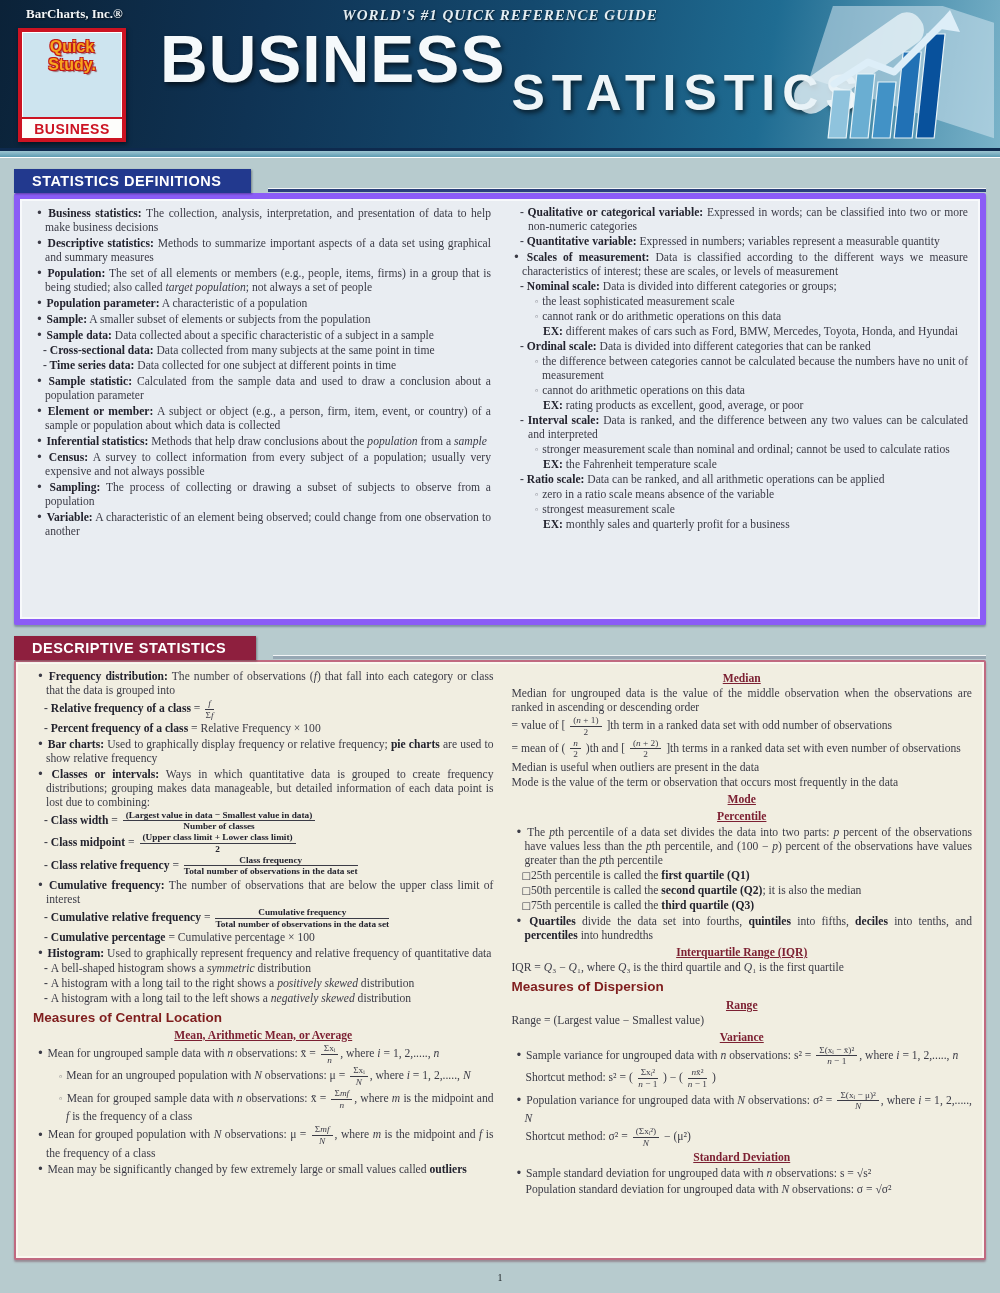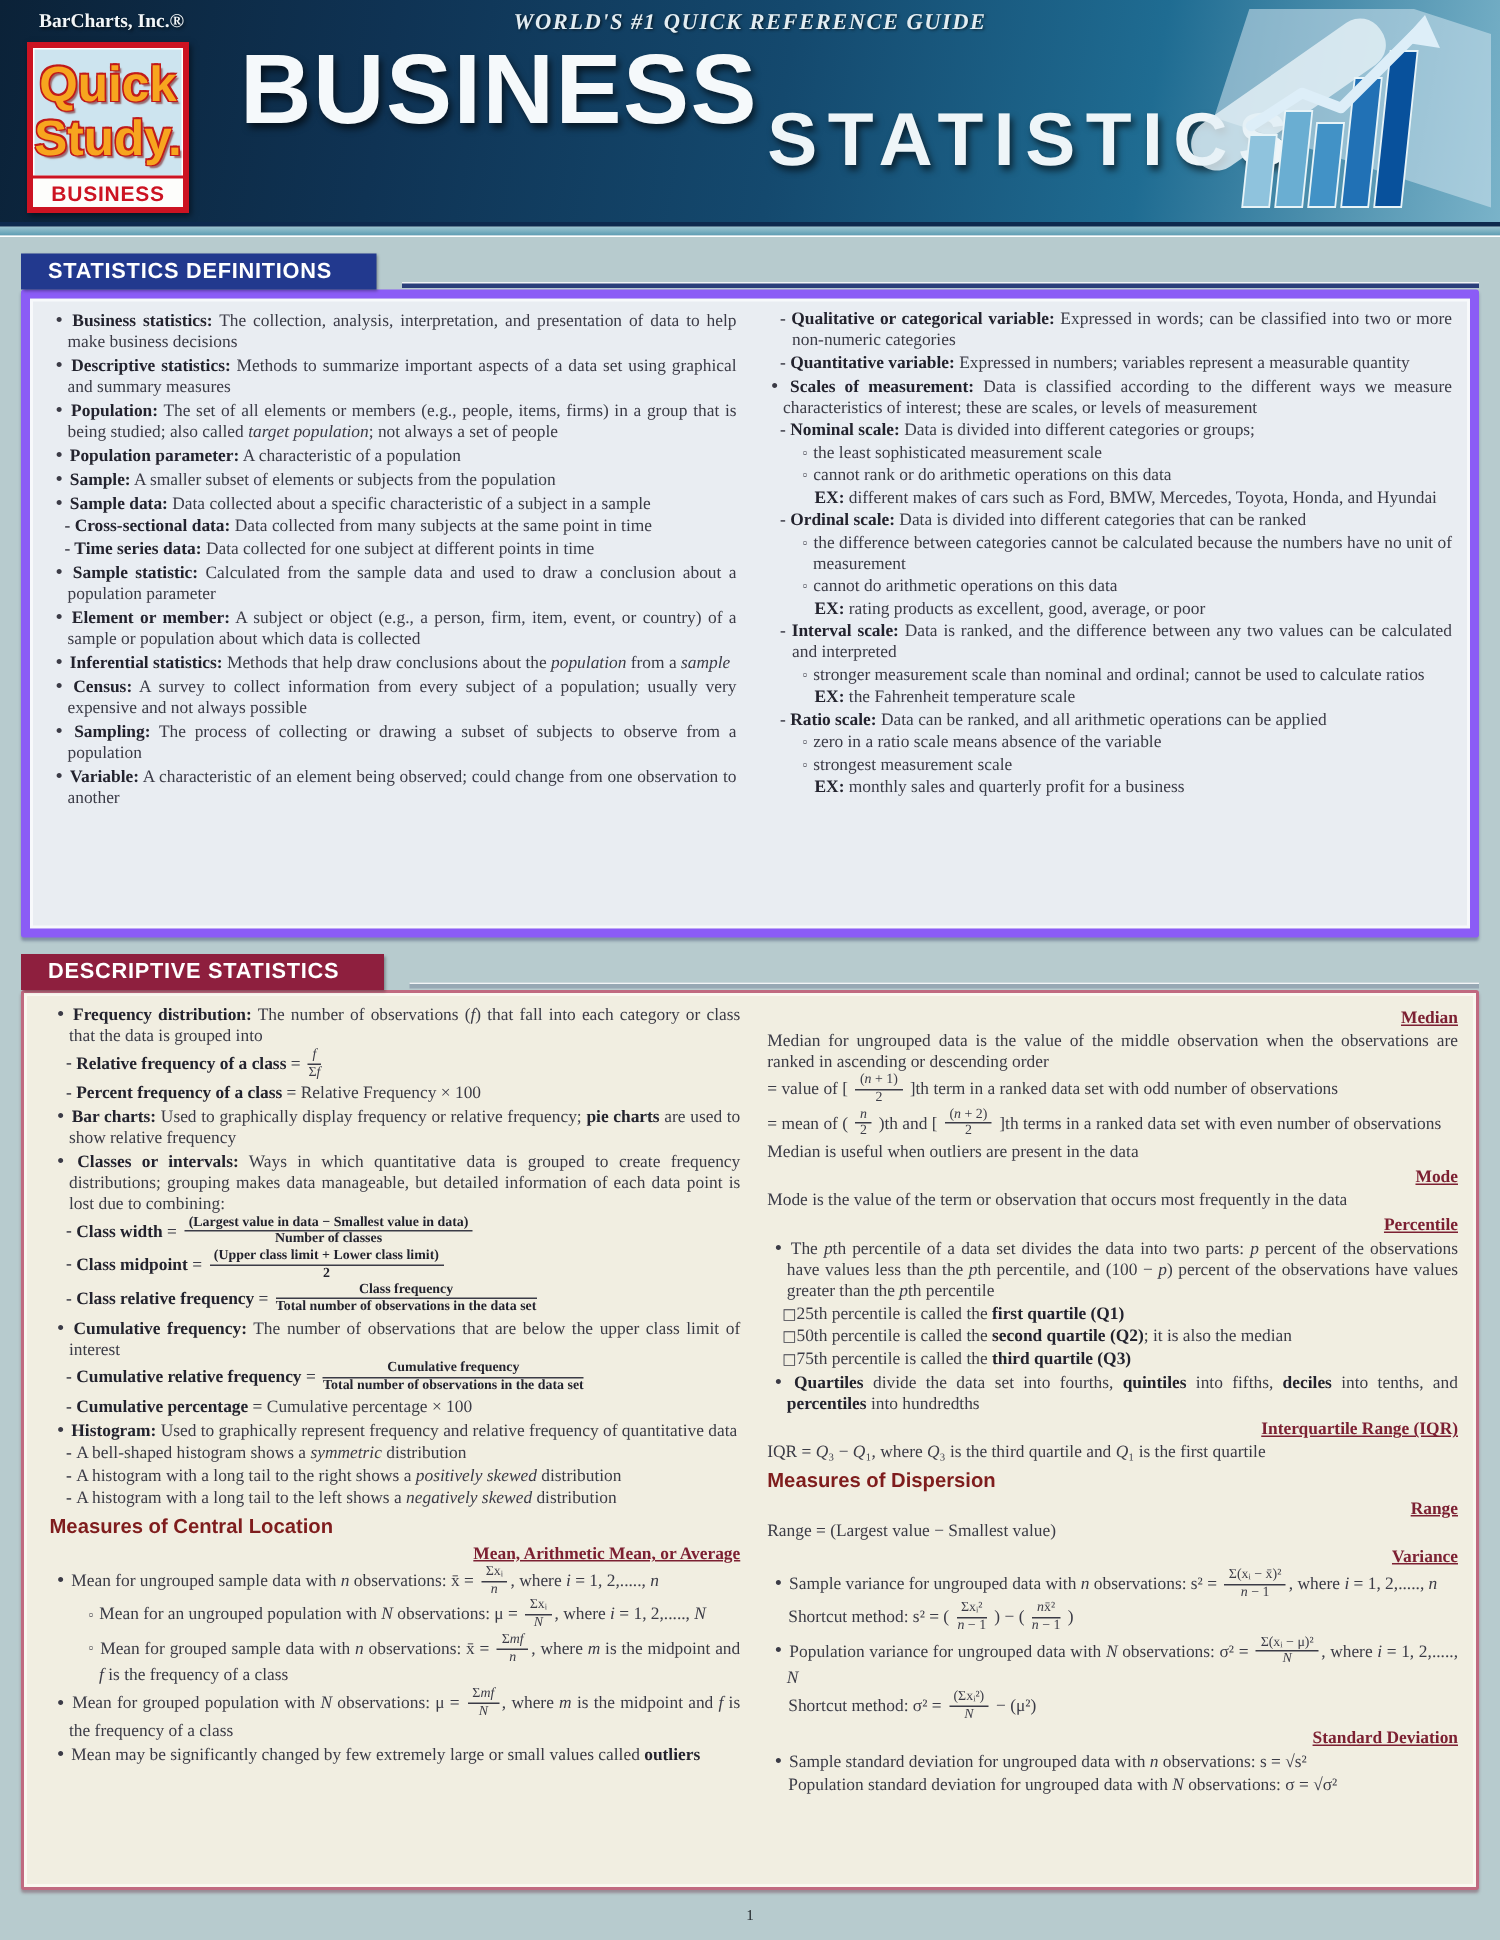--- a/index.html
+++ b/index.html
@@ -13,21 +13,21 @@
        border-bottom:3px solid #0e2a4e;}
   .hdr-rule{height:6px;background:linear-gradient(#9ec6d2,#5d9cb2);border-bottom:1px solid #fff;}
   .brand{position:absolute;left:26px;top:6px;color:#f2f6f8;font-weight:bold;font-size:13px;
          text-shadow:1px 1px 2px rgba(0,0,0,.6);}
   .tagline{position:absolute;left:0;right:0;top:7px;text-align:center;color:#e3edf2;
            font-style:italic;font-weight:bold;font-size:15px;letter-spacing:1px;
            text-shadow:1px 1px 2px rgba(0,0,0,.6);}
   .qslogo{position:absolute;left:18px;top:28px;width:100px;height:106px;background:#cde4ef;
           border:4px solid #cc1322;box-shadow:inset 0 0 0 1px #fff, 1px 2px 4px rgba(0,0,0,.5);
           display:flex;flex-direction:column;justify-content:flex-start;}
-  .qslogo .w{font-family:"Liberation Sans",sans-serif;font-weight:800;font-size:33px;line-height:1.1;
+  .qslogo .w{font-family:"Liberation Sans",sans-serif;font-weight:800;font-size:16px;line-height:1.1;
              text-align:center;color:#f7a51f;
              text-shadow:-1px -1px 0 #c11a1a,1px -1px 0 #c11a1a,-1px 1px 0 #c11a1a,1px 1px 0 #c11a1a,2px 2px 1px rgba(110,0,0,.55);}
   .qslogo .strip{margin-top:auto;background:#fdfdfb;border-top:2px solid #cc1322;
                  font-family:"Liberation Sans",sans-serif;font-weight:800;font-size:14px;
                  color:#cc1322;text-align:center;letter-spacing:.5px;padding:2px 0 1px;}
   .titles{position:absolute;left:160px;top:26px;display:flex;align-items:flex-start;white-space:nowrap;}
   .t-main{font-family:"Liberation Sans",sans-serif;font-weight:800;font-size:66px;line-height:1;
           color:#f5f9fb;letter-spacing:1px;text-shadow:2px 3px 5px rgba(0,0,0,.6);}
   .t-sub{font-family:"Liberation Sans",sans-serif;font-weight:600;font-size:50px;line-height:1;
          color:#eef5f8;letter-spacing:7px;margin-top:42px;margin-left:6px;
@@ -60,21 +60,21 @@
   .b2{margin-left:8px;padding-left:11px;text-indent:-8px;}
   .b2::before{content:"- ";font-weight:bold;}
   .b3{margin-left:22px;padding-left:11px;text-indent:-8px;}
   .b3::before{content:"\25E6  ";font-family:"DejaVu Sans",sans-serif;font-size:9px;}
   .ex{margin-left:34px;}
   .bsq{margin-left:10px;padding-left:14px;text-indent:-14px;}
   .bsq::before{content:"\25A1 ";font-family:"DejaVu Sans",sans-serif;font-size:10px;}
   .p2{margin-left:14px;}
   .h{font-family:"Liberation Sans",sans-serif;font-weight:bold;font-size:13.5px;color:#7f1d1d;
      margin-top:4px;text-align:left;}
-  .hu{font-weight:bold;color:#7c2032;text-decoration:underline;margin-top:3px;text-align:right;}
+  .hu{font-weight:bold;color:#7c2032;text-decoration:underline;margin-top:3px;text-align:center;}
   .frac{display:inline-flex;flex-direction:column;vertical-align:middle;text-align:center;
         line-height:1.05;font-size:.8em;margin:0 2px;text-indent:0;}
   .frac .num{border-bottom:1px solid currentColor;padding:0 3px;}
   .frac .den{padding-top:1px;}
 
   
   .foot{text-align:center;font-size:10px;color:#20262a;padding-top:12px;}
 </style>
 </head>
 <body>
@@ -222,22 +222,22 @@
                 <span class="den">2</span>
               </span> ]th term in a ranked data set with odd number of observations</div>
             <div class="it p">= mean of ( <span class="frac">
                 <span class="num"><i>n</i></span>
                 <span class="den">2</span>
               </span> )th and [ <span class="frac">
                 <span class="num">(<i>n</i> + 2)</span>
                 <span class="den">2</span>
               </span> ]th terms in a ranked data set with even number of observations</div>
             <div class="it p">Median is useful when outliers are present in the data</div>
+            <div class="it p">Mode is the value of the term or observation that occurs most frequently in the data</div>
             <div class="it hu">Mode</div>
-            <div class="it p">Mode is the value of the term or observation that occurs most frequently in the data</div>
             <div class="it hu">Percentile</div>
             <div class="it b1">The <i>p</i>th percentile of a data set divides the data into two parts: <i>p</i> percent of the observations have values less than the <i>p</i>th percentile, and (100 − <i>p</i>) percent of the observations have values greater than the <i>p</i>th percentile</div>
             <div class="it bsq">25th percentile is called the <b>first quartile (Q1)</b></div>
             <div class="it bsq">50th percentile is called the <b>second quartile (Q2)</b>; it is also the median</div>
             <div class="it bsq">75th percentile is called the <b>third quartile (Q3)</b></div>
             <div class="it b1"><b>Quartiles</b> divide the data set into fourths, <b>quintiles</b> into fifths, <b>deciles</b> into tenths, and <b>percentiles</b> into hundredths</div>
             <div class="it hu">Interquartile Range (IQR)</div>
             <div class="it p">IQR = <i>Q</i>₃ − <i>Q</i>₁, where <i>Q</i>₃ is the third quartile and <i>Q</i>₁ is the first quartile</div>
             <div class="it h">Measures of Dispersion</div>
             <div class="it hu">Range</div>

